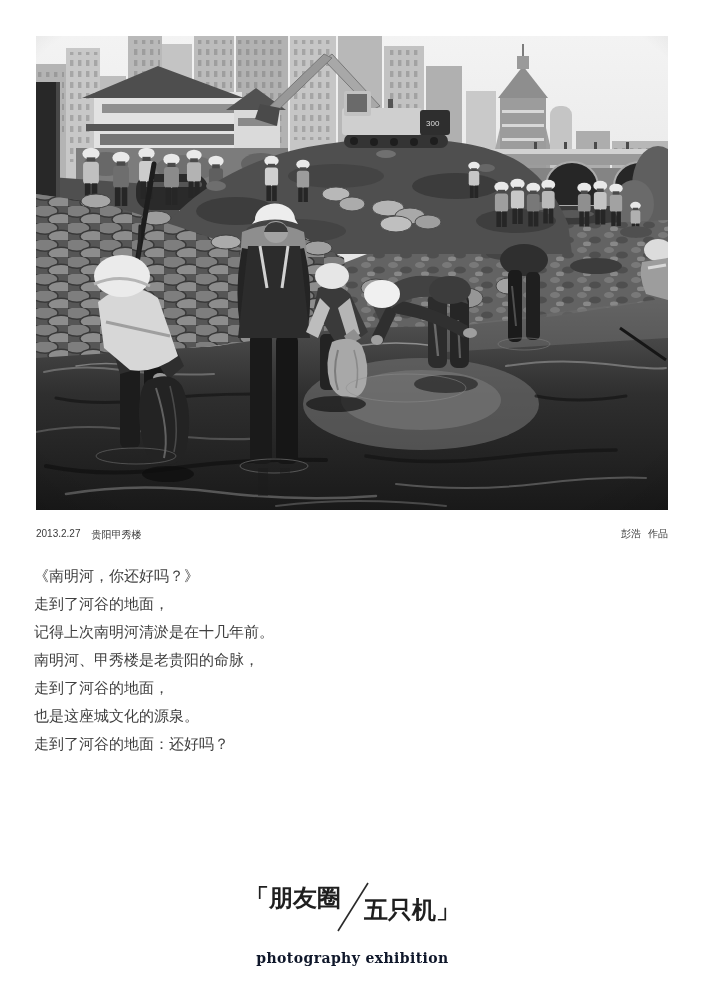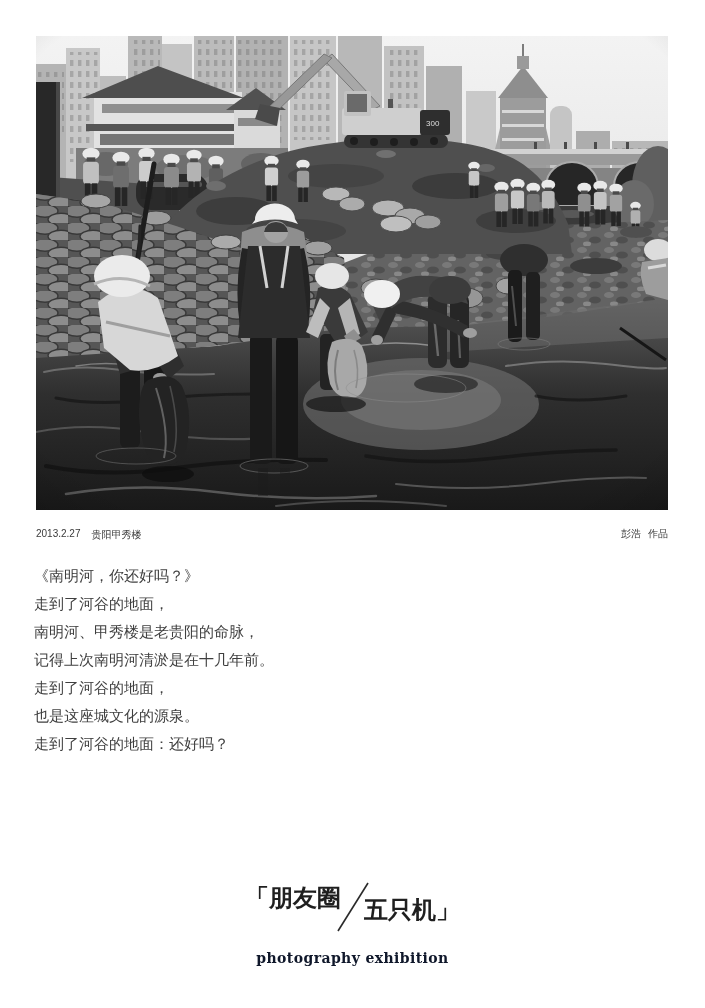--- a/index.html
+++ b/index.html
@@ -351,22 +351,22 @@
     </div>
     <div class="caption-right">
       <span>彭浩</span>
       <span>作品</span>
     </div>
   </div>
 
   <div class="poem">
     <div>《南明河，你还好吗？》</div>
     <div>走到了河谷的地面，</div>
+    <div>记得上次南明河清淤是在十几年前。</div>
     <div>南明河、甲秀楼是老贵阳的命脉，</div>
-    <div>记得上次南明河清淤是在十几年前。</div>
     <div>走到了河谷的地面，</div>
     <div>也是这座城文化的源泉。</div>
     <div>走到了河谷的地面：还好吗？</div>
   </div>
 
   <div class="logo-block">
     <div class="logo-row">
       <span>「</span>
       <span>朋友圈</span>
       <span class="slash-wrap">

